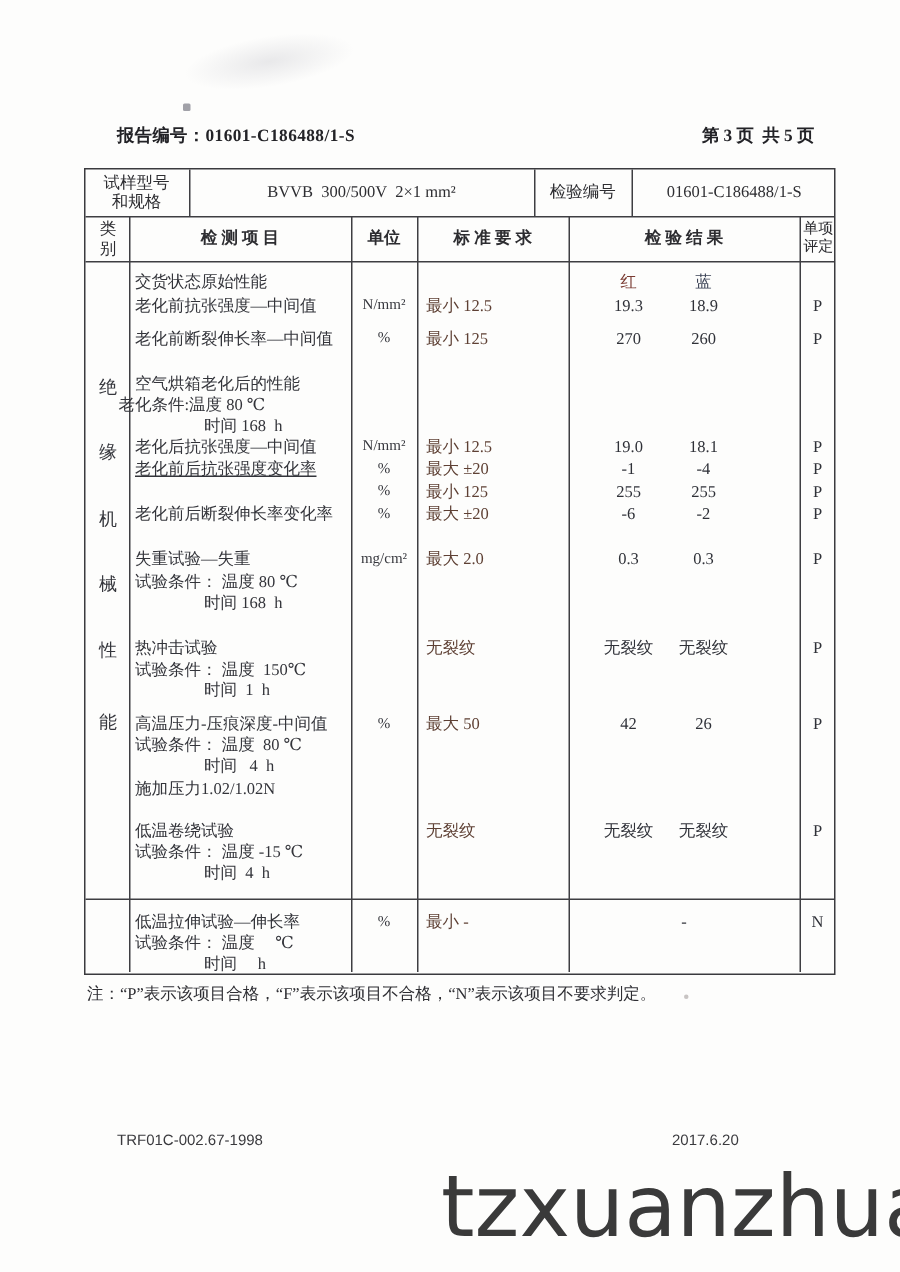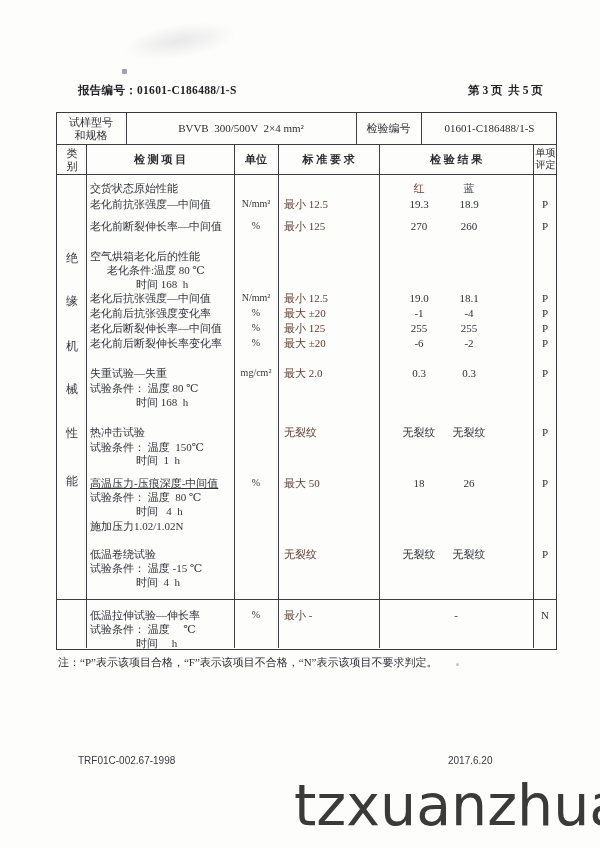--- a/index.html
+++ b/index.html
@@ -62,21 +62,21 @@
     <div class="vl" style="left:299px;top:0;height:31px;"></div>
     <div class="vl" style="left:364px;top:0;height:31px;"></div>
 
     <div class="vl" style="left:29px;top:31px;height:504px;"></div>
     <div class="vl" style="left:177px;top:31px;height:504px;"></div>
     <div class="vl" style="left:221px;top:31px;height:504px;"></div>
     <div class="vl" style="left:322px;top:31px;height:504px;"></div>
     <div class="vl" style="left:476px;top:31px;height:504px;"></div>
 
     <div class="cell wrap2" style="left:9px;top:3px;width:50px;">试样型号和规格</div>
-    <div class="cell" style="left:69px;top:9px;width:230px;white-space:pre;">BVVB  300/500V  2×4 mm²</div>
+    <div class="cell" style="left:69px;top:9px;width:230px;white-space:pre;">BVVB  300/500V  2×1 mm²</div>
     <div class="cell" style="left:299px;top:9px;width:65px;">检验编号</div>
     <div class="cell" style="left:364px;top:9px;width:137px;">01601-C186488/1-S</div>
 
     <div class="cell wrap2" style="left:8px;top:34px;width:14px;">类别</div>
     <div class="cell hdr" style="left:29px;top:40px;width:148px;">检 测 项 目</div>
     <div class="cell hdr" style="left:177px;top:40px;width:44px;">单位</div>
     <div class="cell hdr" style="left:221px;top:40px;width:101px;">标 准 要 求</div>
     <div class="cell hdr" style="left:322px;top:40px;width:154px;">检 验 结 果</div>
     <div class="cell wrap2" style="left:478px;top:34px;width:21px;font-size:10px;line-height:12px;">单项评定</div>
 
@@ -107,43 +107,42 @@
           <span class="unit" style="left: 199px;">%</span>
           <span class="req" style="left: 227px;">最小 125</span>
           <span class="val" style="left: 362px;">270</span>
           <span class="val" style="left: 412px;">260</span>
           <span class="verd" style="left: 488px;">P</span>
         </div>
         <div class="line" style="top: 135px;">
           <span class="item" style="left: 33px;">空气烘箱老化后的性能</span>
         </div>
         <div class="line" style="top: 149px;">
-          <span class="item" style="left: 50px;">老化条件:温度 80 ℃</span>
+          <span class="item" style="left: 22px;">老化条件:温度 80 ℃</span>
         </div>
         <div class="line" style="top: 163px;">
           <span class="item" style="left: 79px;">时间 168  h</span>
         </div>
         <div class="line" style="top: 177px;">
           <span class="item" style="left: 33px;">老化后抗张强度—中间值</span>
           <span class="unit" style="left: 199px;">N/mm²</span>
           <span class="req" style="left: 227px;">最小 12.5</span>
           <span class="val" style="left: 362px;">19.0</span>
           <span class="val" style="left: 412px;">18.1</span>
           <span class="verd" style="left: 488px;">P</span>
         </div>
         <div class="line" style="top: 192px;">
-          <span class="item" style="left: 33px;">老化前后抗张强度变化率</span>
+          <span class="item" style="left: 33px; text-decoration: underline;">老化前后抗张强度变化率</span>
           <span class="unit" style="left: 199px;">%</span>
           <span class="req" style="left: 227px;">最大 ±20</span>
           <span class="val" style="left: 362px;">-1</span>
           <span class="val" style="left: 412px;">-4</span>
           <span class="verd" style="left: 488px;">P</span>
         </div>
         <div class="line" style="top: 207px;">
-          <span class="item" style="left: 33px;">老化后断裂伸长率—中间值</span>
           <span class="unit" style="left: 199px;">%</span>
           <span class="req" style="left: 227px;">最小 125</span>
           <span class="val" style="left: 362px;">255</span>
           <span class="val" style="left: 412px;">255</span>
           <span class="verd" style="left: 488px;">P</span>
         </div>
         <div class="line" style="top: 222px;">
           <span class="item" style="left: 33px;">老化前后断裂伸长率变化率</span>
           <span class="unit" style="left: 199px;">%</span>
           <span class="req" style="left: 227px;">最大 ±20</span>
@@ -172,24 +171,24 @@
           <span class="val" style="left: 412px;">无裂纹</span>
           <span class="verd" style="left: 488px;">P</span>
         </div>
         <div class="line" style="top: 326px;">
           <span class="item" style="left: 33px;">试验条件： 温度  150℃</span>
         </div>
         <div class="line" style="top: 339px;">
           <span class="item" style="left: 79px;">时间  1  h</span>
         </div>
         <div class="line" style="top: 362px;">
-          <span class="item" style="left: 33px; text-decoration: underline;">高温压力-压痕深度-中间值</span>
+          <span class="item" style="left: 33px;">高温压力-压痕深度-中间值</span>
           <span class="unit" style="left: 199px;">%</span>
           <span class="req" style="left: 227px;">最大 50</span>
-          <span class="val" style="left: 362px;">18</span>
+          <span class="val" style="left: 362px;">42</span>
           <span class="val" style="left: 412px;">26</span>
           <span class="verd" style="left: 488px;">P</span>
         </div>
         <div class="line" style="top: 376px;">
           <span class="item" style="left: 33px;">试验条件： 温度  80 ℃</span>
         </div>
         <div class="line" style="top: 390px;">
           <span class="item" style="left: 79px;">时间   4  h</span>
         </div>
         <div class="line" style="top: 405px; text-decoration: underline;">

